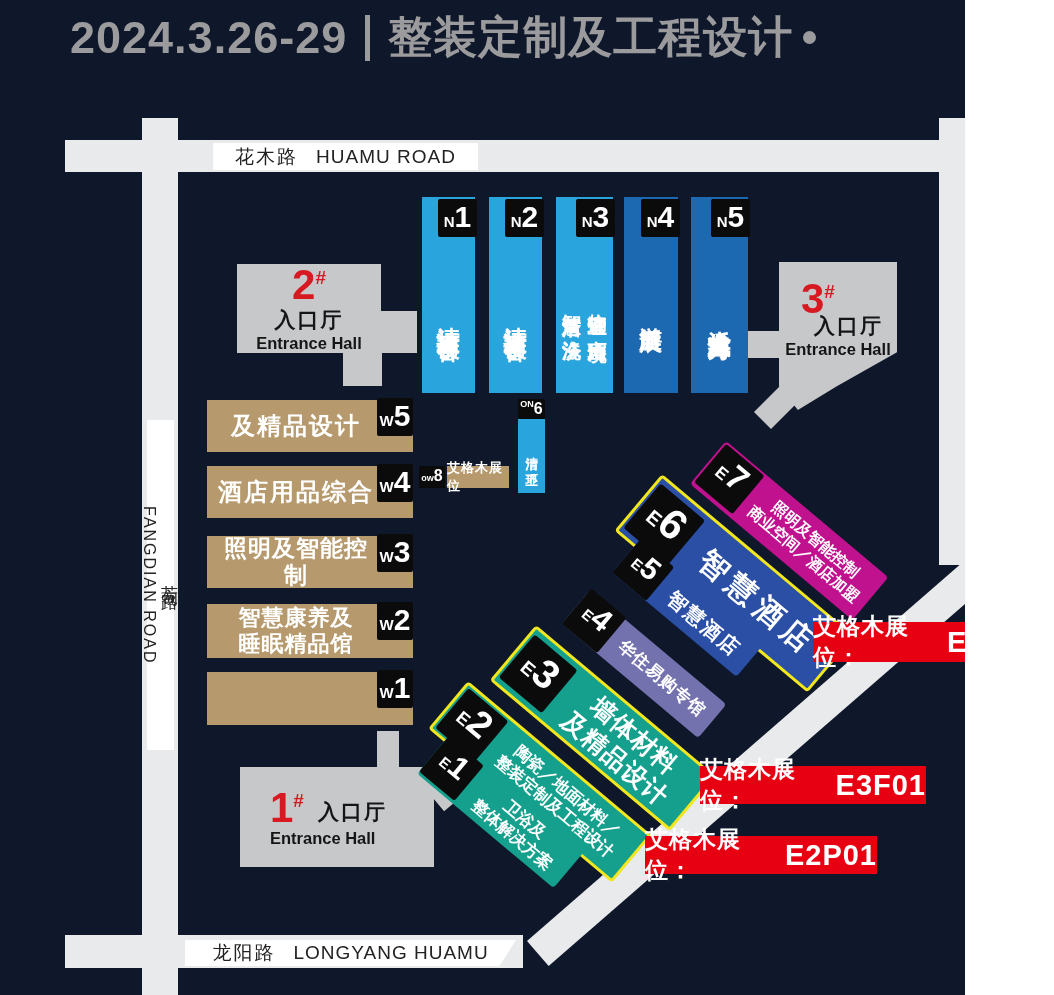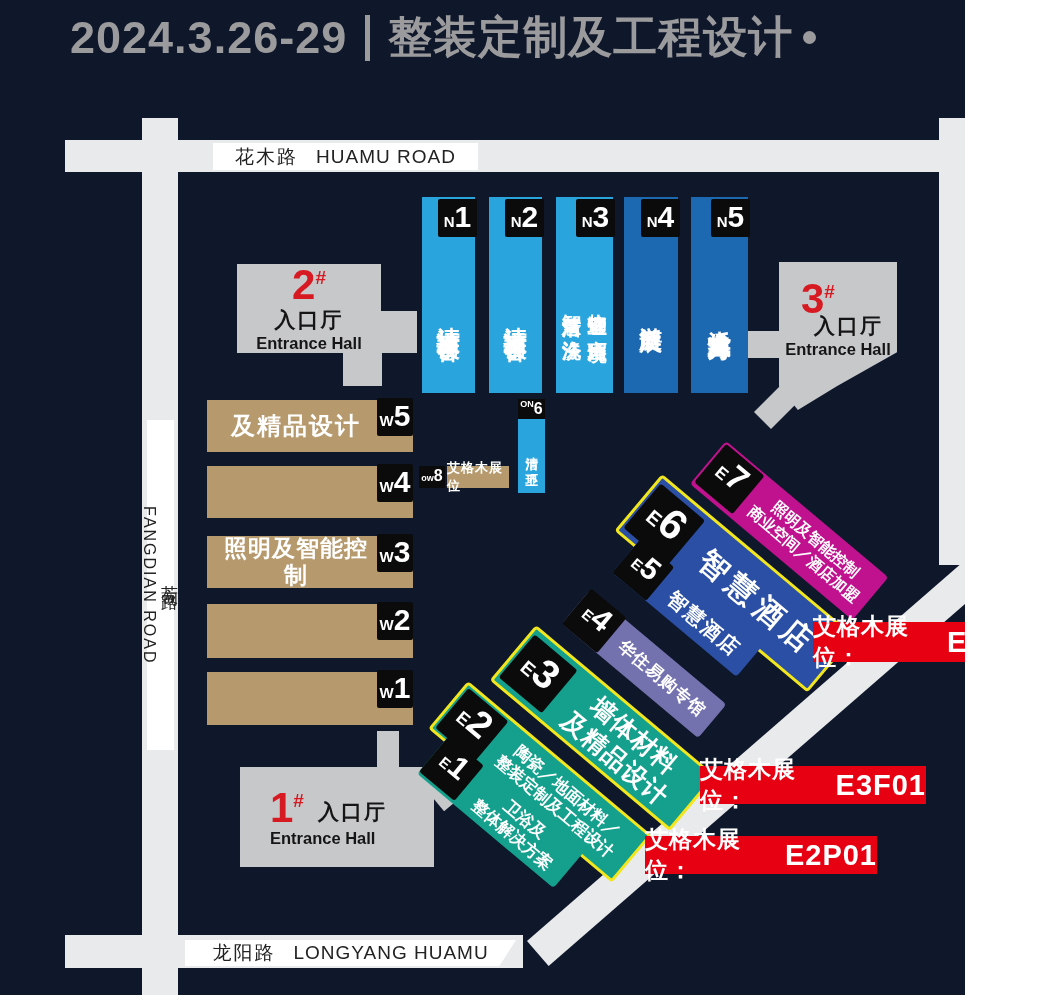--- a/index.html
+++ b/index.html
@@ -209,33 +209,36 @@
         <span class="tp">W</span>
         <span class="tn">5</span>
       </div>
     <div class="wtext" style="font-size:24px;letter-spacing:2px;">及精品设计</div>
   </div>
   <div class="whall" style="top:466px;height:52px;">
     <div class="tag">
         <span class="tp">W</span>
         <span class="tn">4</span>
       </div>
+    <div class="wtext" style="font-size:24px;letter-spacing:2px;">酒店用品综合</div>
   </div>
   <div class="whall" style="top:536px;height:52px;">
     <div class="tag">
         <span class="tp">W</span>
         <span class="tn">3</span>
       </div>
     <div class="wtext" style="font-size:23px;letter-spacing:1px;">照明及智能控制</div>
   </div>
   <div class="whall" style="top:604px;height:54px;">
     <div class="tag">
         <span class="tp">W</span>
         <span class="tn">2</span>
       </div>
+    <div class="wtext" style="font-size:22px;letter-spacing:1px;">智慧康养及
+睡眠精品馆</div>
   </div>
   <div class="whall" style="top:672px;height:53px;">
     <div class="tag">
         <span class="tp">W</span>
         <span class="tn">1</span>
       </div>
   </div>
 
   <div class="ehall magenta" style="left:726px;top:441px;width:212px;height:56px;">
     <div class="etag" style="width:50px;height:50px;margin:-2px 0 0 2px;">

